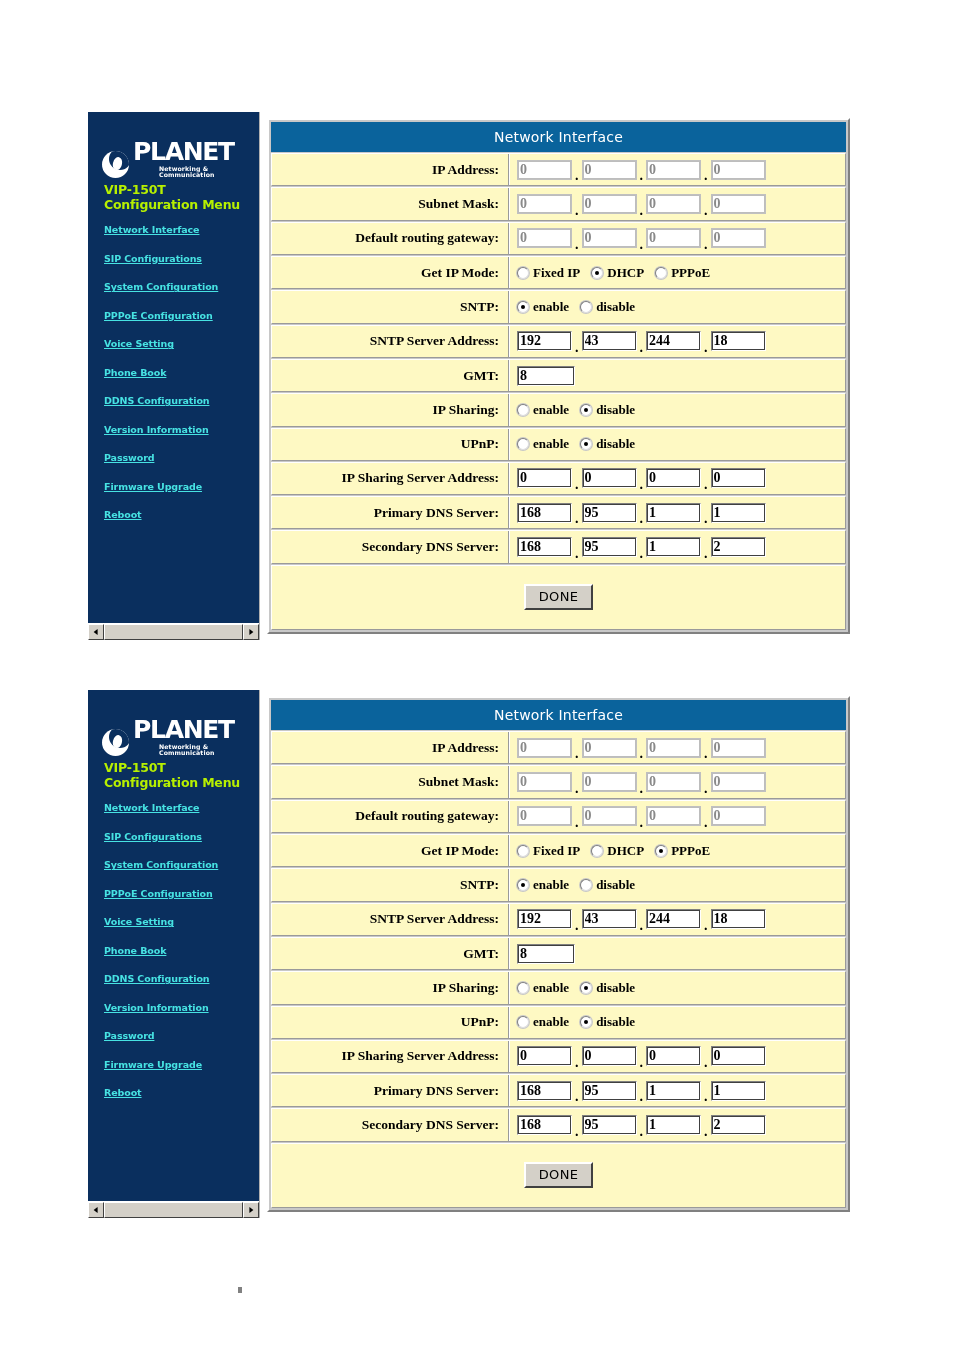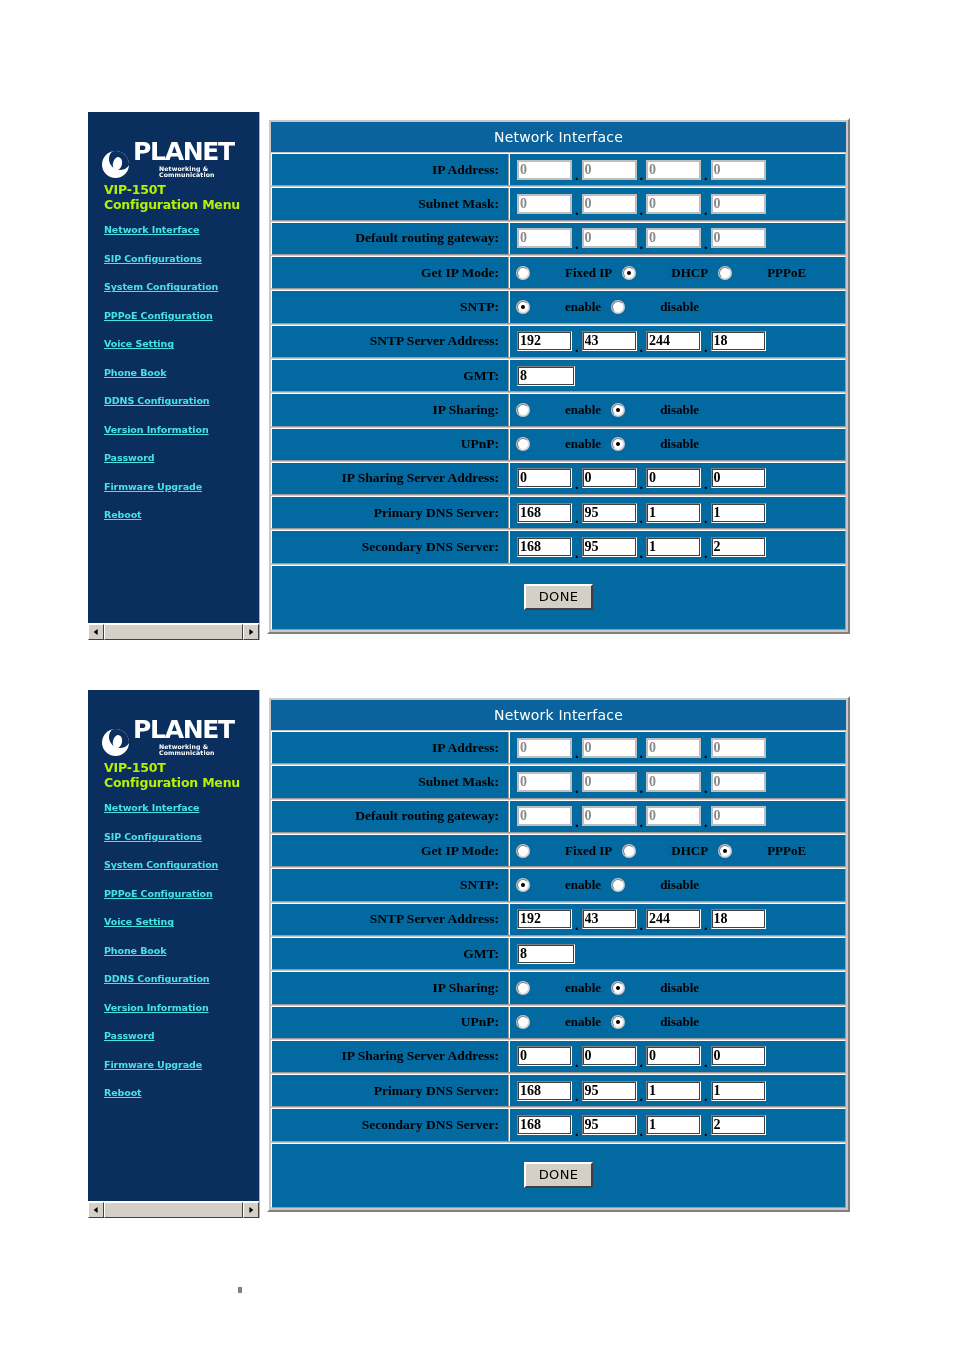--- a/index.html
+++ b/index.html
@@ -215,21 +215,21 @@
     height: 30px;
     line-height: 30px;
     box-sizing: border-box;
     flex: 0 0 30px;
     letter-spacing: 0.2px;
   }
 
   .row {
     display: flex;
     align-items: stretch;
-    background: #0369a1;
+    background: #fef9c3;
     border-top: 1px solid #ffffff;
     border-left: 1px solid #ffffff;
     border-right: 1px solid #9a9a9a;
     border-bottom: 1px solid #9a9a9a;
     box-sizing: border-box;
     flex: 1 1 0;
     min-height: 0;
     margin-top: 1px;
   }
   .row .lbl {
@@ -323,21 +323,20 @@
     transform: translate(-50%,-50%);
     width: 4px; height: 4px;
     border-radius: 50%;
     background: #000000;
   }
   .rlabel {
     font-family: "Liberation Serif", "DejaVu Serif", serif;
     font-weight: bold;
     font-size: 13px;
     color: #000;
-    margin-left: 32px;
   }
 
   
   .row.footer {
     flex: 1 1 0;
     justify-content: center;
     align-items: center;
     padding: 16px;
   }
   button.done {

